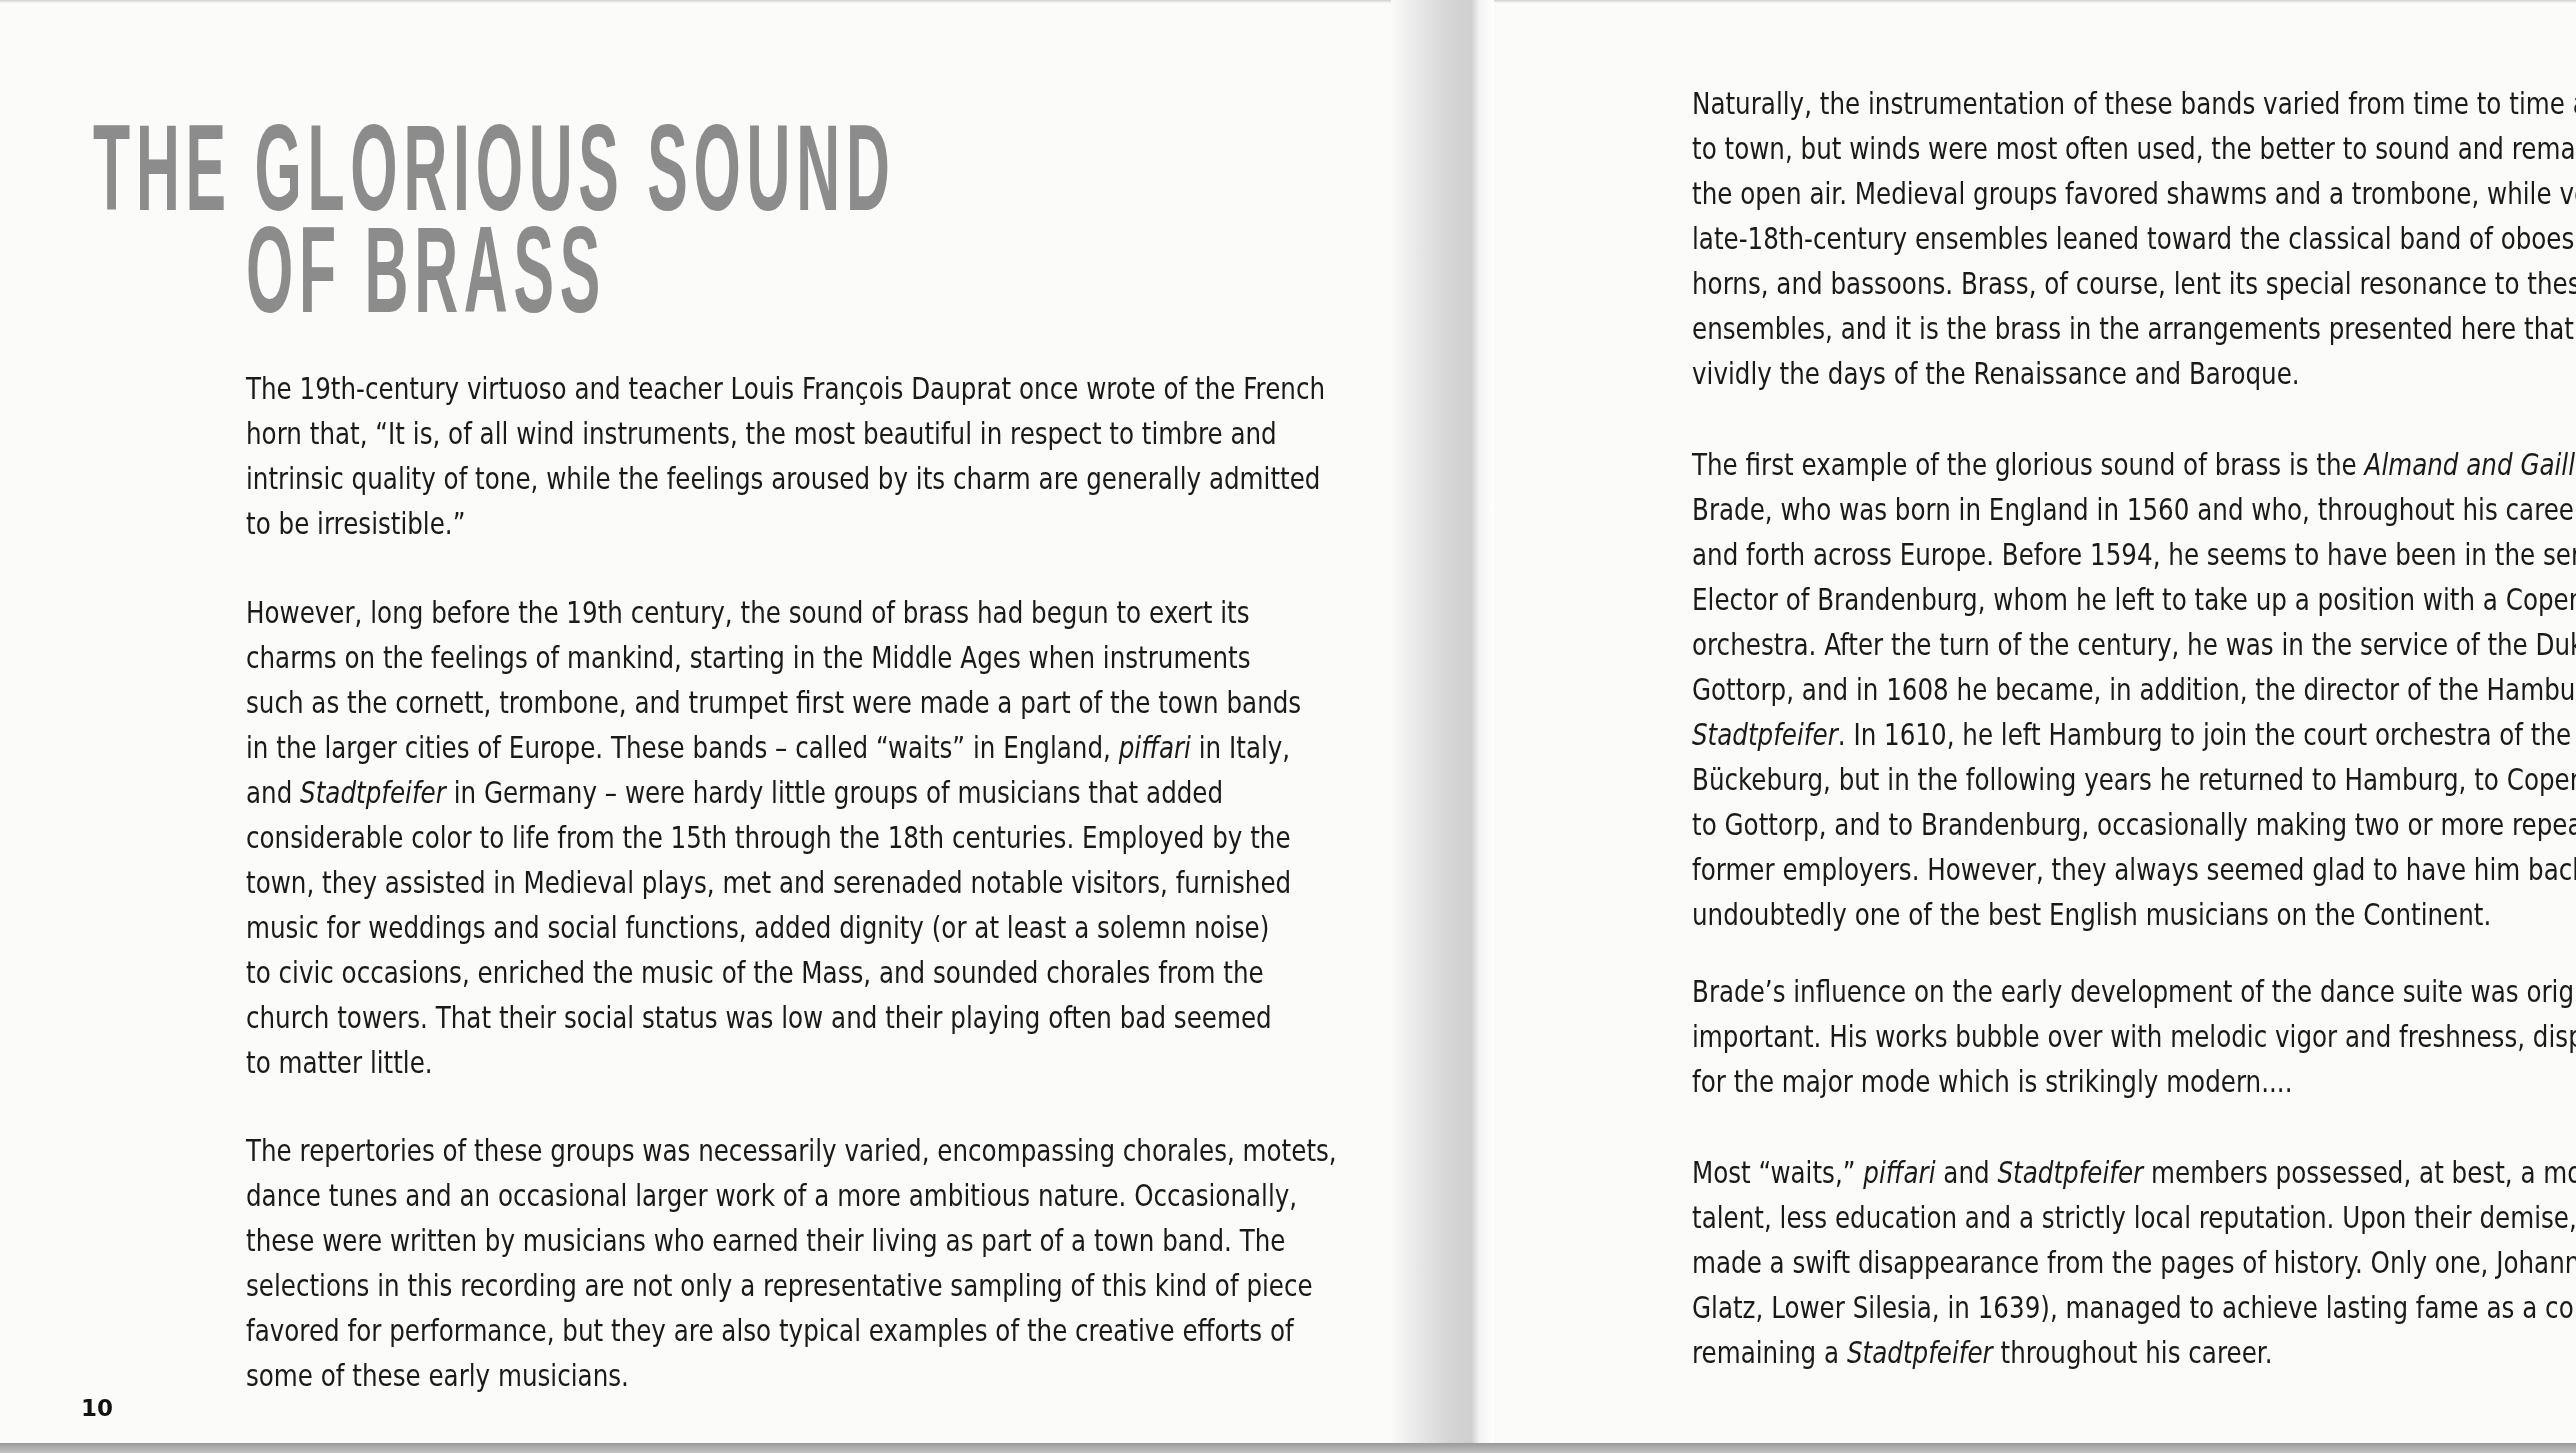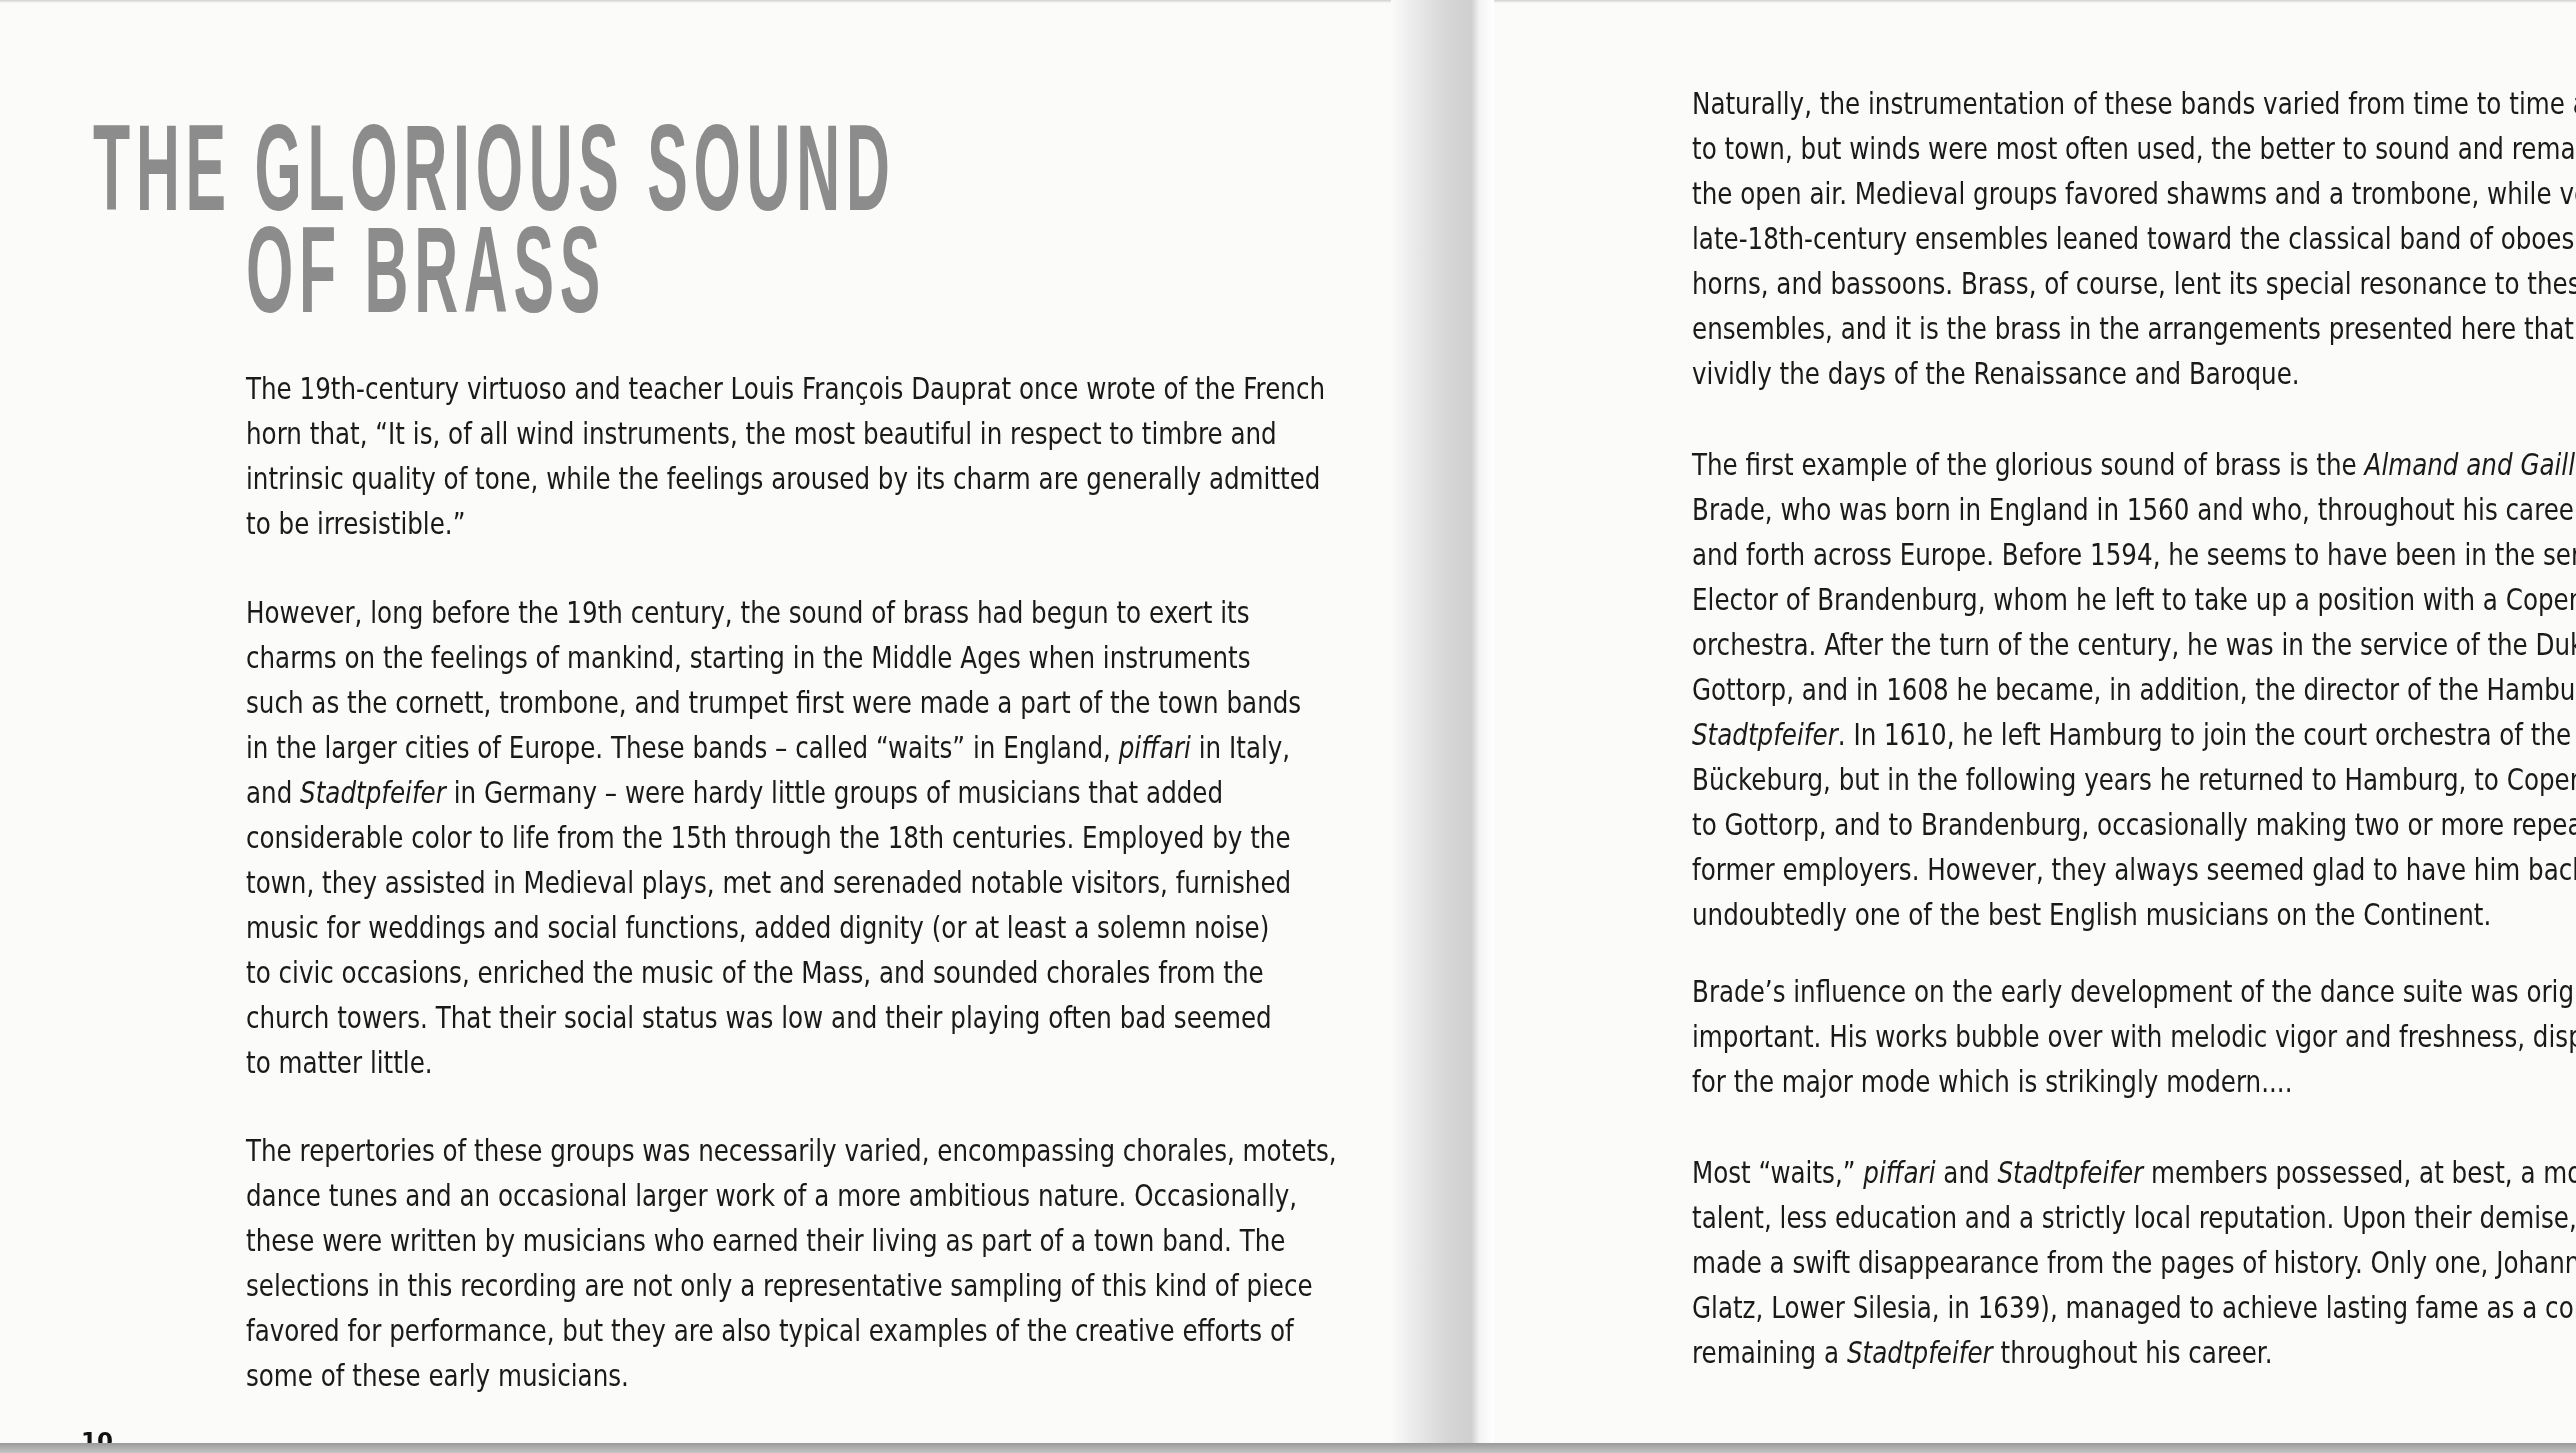--- a/index.html
+++ b/index.html
@@ -86,21 +86,21 @@
 
     .left-col { left: 246px; }
 
     .folio {
       position: absolute;
       font-family: "DejaVu Sans", sans-serif;
       font-weight: bold;
       font-size: 23px;
       color: #111;
     }
-    .folio-left { left: 81px; top: 1395px; margin-top: 33px; }
+    .folio-left { left: 81px; top: 1395px; }
   </style>
 </head>
 <body>
 
 <div class="spread">
   <div class="top-edge"></div>
 
   <div class="page page-left">
     <h1 class="title title-line1">THE GLORIOUS SOUND</h1>
     <h1 class="title title-line2">OF BRASS</h1>

